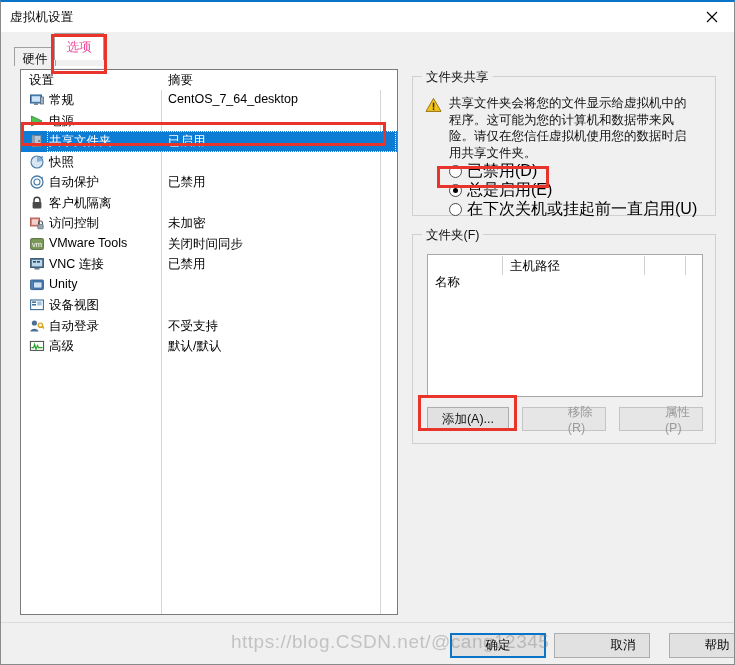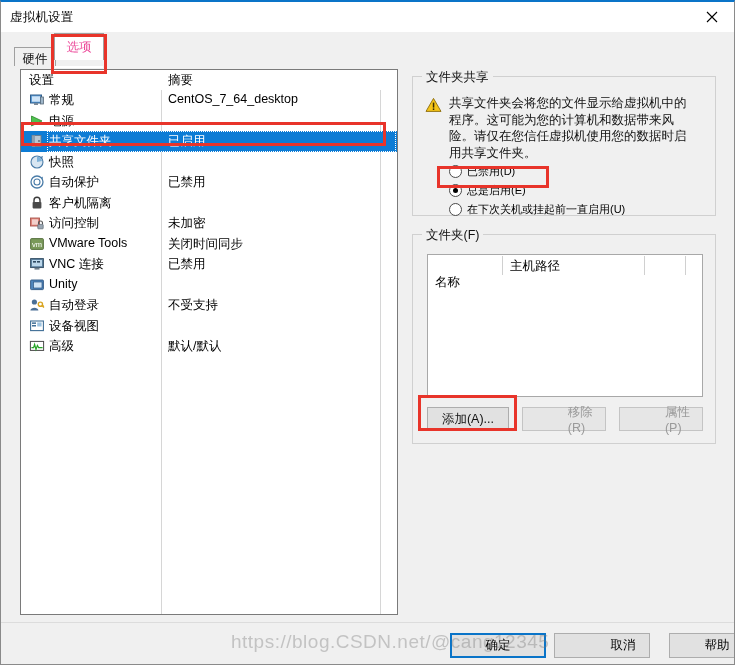--- a/index.html
+++ b/index.html
@@ -225,21 +225,21 @@
   }
   .radio-group {
     position: absolute;
     left: 36px; top: 85px;
   }
   .radio-row {
     position: relative;
     height: 19px;
     display: flex;
     align-items: center;
-    font-size: 11px;
+    font-size: 16px;
     white-space: nowrap;
   }
   .radio-mark {
     width: 13px; height: 13px;
     border-radius: 50%;
     border: 1px solid #4a4a4a;
     background: #fff;
     box-sizing: border-box;
     margin-right: 5px;
     flex: 0 0 auto;
@@ -520,41 +520,41 @@
                 <rect x="4.5" y="5" width="8.5" height="6" fill="#cfe3f5" stroke="#2c5580" stroke-width="0.7"></rect>
               </svg>
           </span>
           <span class="lbl">Unity</span>
           <span class="sum"></span>
         </div>
 
         <div class="row">
           <span class="ico">
             <svg width="16" height="16" viewBox="0 0 16 16">
+                <rect x="1.6" y="3" width="12.8" height="9.6" fill="#ffffff" stroke="#3f6e96" stroke-width="1.1"></rect>
+                <rect x="3" y="4.4" width="4" height="1.5" fill="#3f6e96"></rect>
+                <rect x="3" y="7" width="4" height="1.5" fill="#3f6e96"></rect>
+                <rect x="8.2" y="4.4" width="4.4" height="4.1" fill="#9dc3e0"></rect>
+              </svg>
+          </span>
+          <span class="lbl">设备视图</span>
+          <span class="sum"></span>
+        </div>
+
+        <div class="row">
+          <span class="ico">
+            <svg width="16" height="16" viewBox="0 0 16 16">
                 <circle cx="5.4" cy="5" r="2.6" fill="#4a6f96"></circle>
                 <path d="M1.4 13.5 C1.8 9.8 9 9.8 9.4 13.5 Z" fill="#4a6f96"></path>
                 <circle cx="11.4" cy="7.2" r="2.1" fill="none" stroke="#d9a420" stroke-width="1.4"></circle>
                 <path d="M12.8 8.4 L15 10.6 M13.8 9.4 L14.6 8.6" stroke="#d9a420" stroke-width="1.4" fill="none"></path>
               </svg>
           </span>
           <span class="lbl">自动登录</span>
           <span class="sum">不受支持</span>
-        </div>
-
-        <div class="row">
-          <span class="ico">
-            <svg width="16" height="16" viewBox="0 0 16 16">
-                <rect x="1.6" y="3" width="12.8" height="9.6" fill="#ffffff" stroke="#3f6e96" stroke-width="1.1"></rect>
-                <rect x="3" y="4.4" width="4" height="1.5" fill="#3f6e96"></rect>
-                <rect x="3" y="7" width="4" height="1.5" fill="#3f6e96"></rect>
-                <rect x="8.2" y="4.4" width="4.4" height="4.1" fill="#9dc3e0"></rect>
-              </svg>
-          </span>
-          <span class="lbl">设备视图</span>
-          <span class="sum"></span>
         </div>
 
         <div class="row">
           <span class="ico">
             <svg width="16" height="16" viewBox="0 0 16 16">
                 <rect x="1.4" y="3.4" width="13.2" height="9" fill="#ffffff" stroke="#4a4a4a" stroke-width="1"></rect>
                 <path d="M2.4 9.6 L4.6 9.6 L5.6 6.4 L7 11.4 L8.4 7.4 L9.6 9.6 L13.6 9.6" fill="none" stroke="#27a527" stroke-width="1.2"></path>
               </svg>
           </span>
           <span class="lbl">高级</span>

